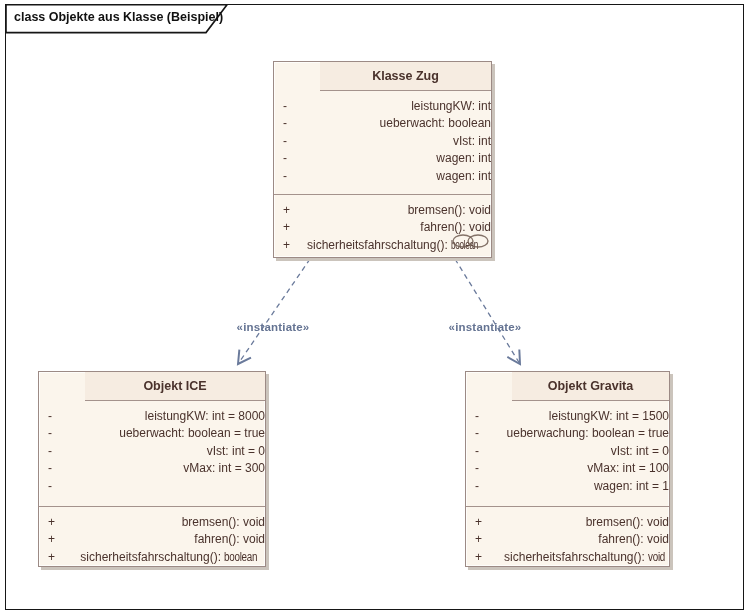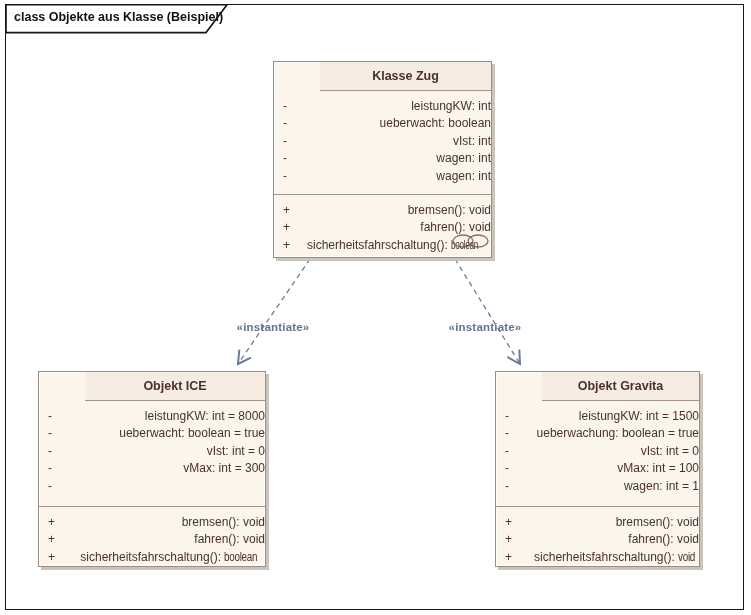--- a/index.html
+++ b/index.html
@@ -33,21 +33,21 @@
   .uml-box{
     position:absolute;box-sizing:border-box;
     background:#FBF5EC;
     border:1px solid #9C8A85;
     box-shadow:3px 3px 0 #CBC4BC, inset 0 0 0 1px rgba(255,255,255,0.75);
     color:#4A322C;
     display:flex;flex-direction:column;
   }
   #box-zug{left:273px;top:61px;width:219px;height:197px;}
   #box-ice{left:38px;top:371px;width:228px;height:196px;}
-  #box-gravita{left:495px;top:371px;width:205px;height:196px;}
+  #box-gravita{left:465px;top:371px;width:205px;height:196px;}
   .box-header{
     height:29px;flex:0 0 29px;display:flex;align-items:center;justify-content:center;
     background:#F6ECE1;border-bottom:1px solid #A4928C;box-sizing:border-box;margin-left:46px;
   }
   .box-title{font-size:12.5px;font-weight:bold;white-space:nowrap;}
   .compartment{box-sizing:border-box;padding-top:6px;overflow:hidden;}
   .compartment.attrs{flex:0 0 auto;}
   #box-zug .attrs{height:103px;}
   #box-ice .attrs{height:105px;}
   #box-gravita .attrs{height:105px;}

